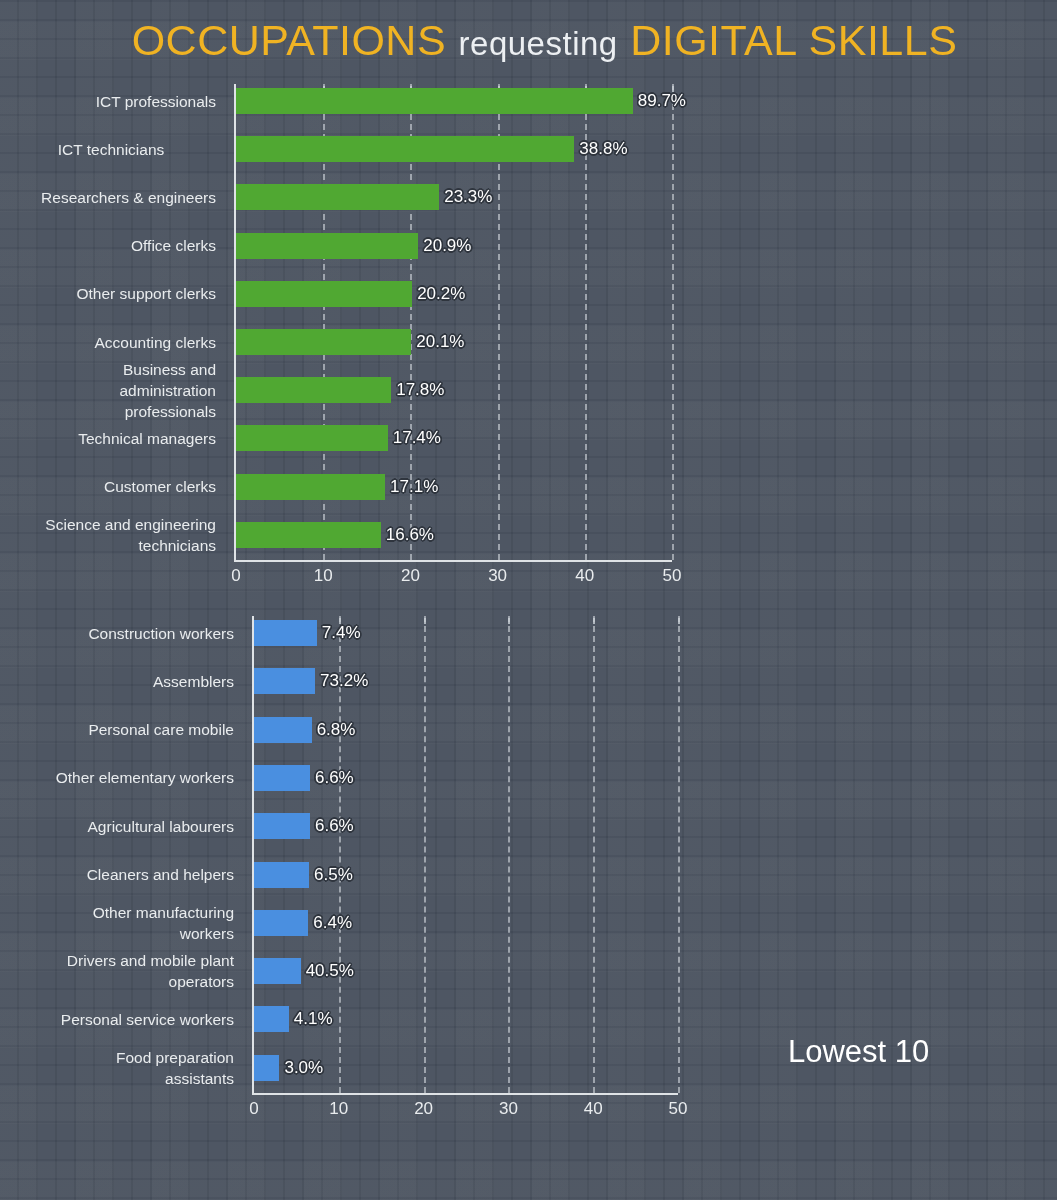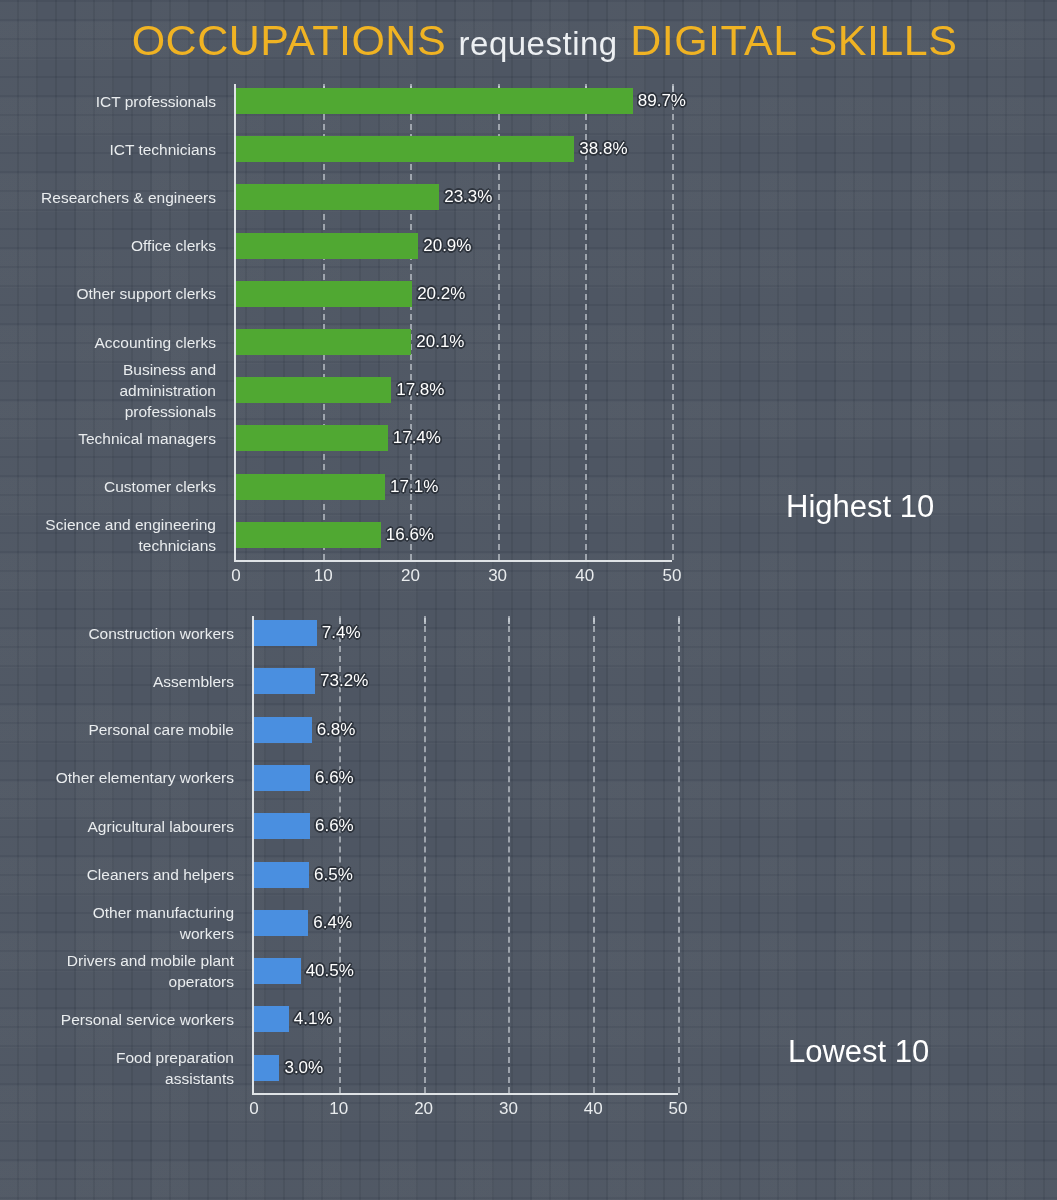--- a/index.html
+++ b/index.html
@@ -145,21 +145,21 @@
       <div class="tick-label" style="left: 477.6px; top: 566px;">30</div>
       <div class="gridline" style="left: 584.8px; top: 84px; height: 476px;"></div>
       <div class="tick" style="left: 584.8px; top: 86px;"></div>
       <div class="tick-label" style="left: 564.8px; top: 566px;">40</div>
       <div class="gridline" style="left: 672px; top: 84px; height: 476px;"></div>
       <div class="tick" style="left: 672px; top: 86px;"></div>
       <div class="tick-label" style="left: 652px; top: 566px;">50</div>
       <div class="cat-label" style="width: 210px; left: 6px; top: 90.5px;">ICT professionals</div>
       <div class="bar green" style="left: 236px; top: 88px; width: 396.76px; height: 26px;"></div>
       <div class="val-label" style="left: 637.76px; top: 91px;">89.7%</div>
-      <div class="cat-label" style="width: 210px; left: 6px; top: 138.7px;">ICT technicians</div>
+      <div class="cat-label" style="width: 210px; left: 6px; top: 138.7px; text-align: center;">ICT technicians</div>
       <div class="bar green" style="left: 236px; top: 136.2px; width: 338.336px; height: 26px;"></div>
       <div class="val-label" style="left: 579.336px; top: 139.2px;">38.8%</div>
       <div class="cat-label" style="width: 210px; left: 6px; top: 186.9px;">Researchers &amp; engineers</div>
       <div class="bar green" style="left: 236px; top: 184.4px; width: 203.176px; height: 26px;"></div>
       <div class="val-label" style="left: 444.176px; top: 187.4px;">23.3%</div>
       <div class="cat-label" style="width: 210px; left: 6px; top: 235.1px;">Office clerks</div>
       <div class="bar green" style="left: 236px; top: 232.6px; width: 182.248px; height: 26px;"></div>
       <div class="val-label" style="left: 423.248px; top: 235.6px;">20.9%</div>
       <div class="cat-label" style="width: 210px; left: 6px; top: 283.3px;">Other support clerks</div>
       <div class="bar green" style="left: 236px; top: 280.8px; width: 176.144px; height: 26px;"></div>
@@ -176,21 +176,20 @@
       <div class="bar green" style="left: 236px; top: 425.4px; width: 151.728px; height: 26px;"></div>
       <div class="val-label" style="left: 392.728px; top: 428.4px;">17.4%</div>
       <div class="cat-label" style="width: 210px; left: 6px; top: 476.1px;">Customer clerks</div>
       <div class="bar green" style="left: 236px; top: 473.6px; width: 149.112px; height: 26px;"></div>
       <div class="val-label" style="left: 390.112px; top: 476.6px;">17.1%</div>
       <div class="cat-label" style="width: 210px; left: 6px; top: 513.8px;">Science and engineering
 technicians</div>
       <div class="bar green" style="left: 236px; top: 521.8px; width: 144.752px; height: 26px;"></div>
       <div class="val-label" style="left: 385.752px; top: 524.8px;">16.6%</div>
     </div>
-  <div class="panel-caption" id="caption-top" style="left:786px; top:489px;">Highest 10</div>
 
   <div class="chart" id="chart-bottom">
       <div class="axis-y" style="left: 252px; top: 616px; height: 477px;"></div>
       <div class="axis-x" style="left: 252px; top: 1093px; width: 426px;"></div>
       <div class="tick-label" style="left: 234px; top: 1099px;">0</div>
       <div class="gridline" style="left: 338.8px; top: 616px; height: 477px;"></div>
       <div class="tick" style="left: 338.8px; top: 618px;"></div>
       <div class="tick-label" style="left: 318.8px; top: 1099px;">10</div>
       <div class="gridline" style="left: 423.6px; top: 616px; height: 477px;"></div>
       <div class="tick" style="left: 423.6px; top: 618px;"></div>

